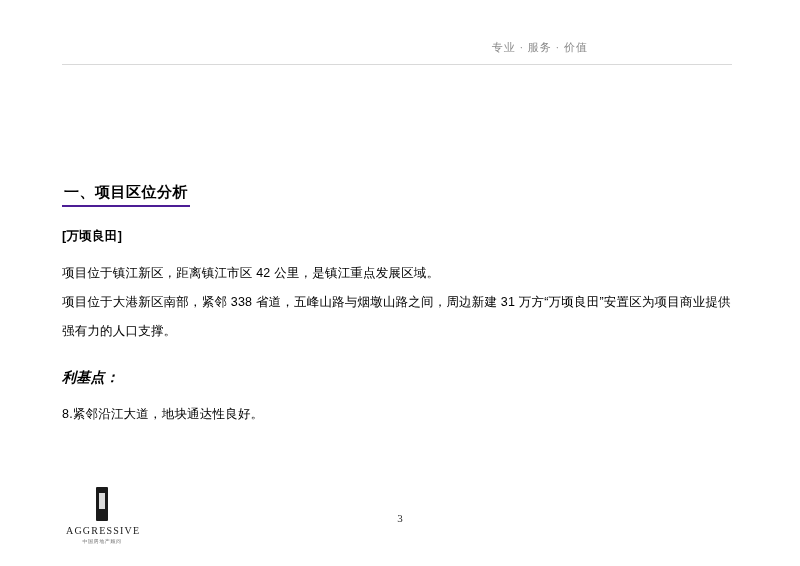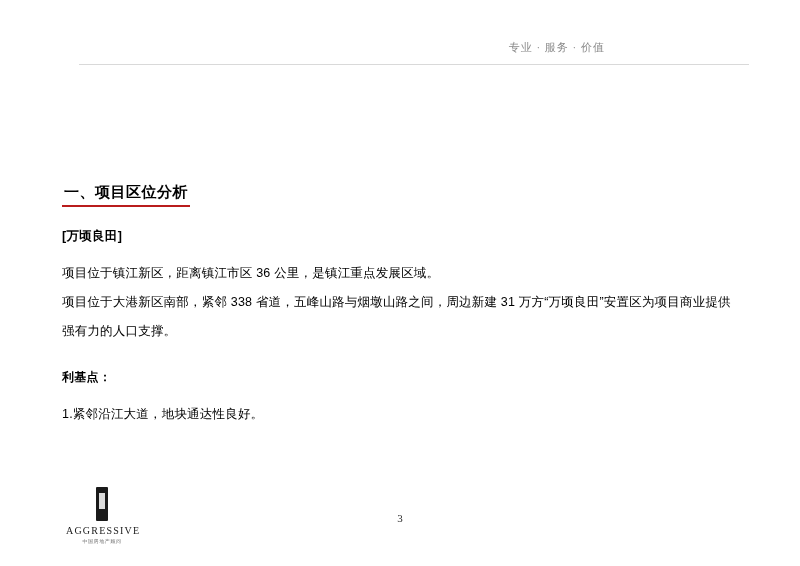--- a/index.html
+++ b/index.html
@@ -21,21 +21,21 @@
     left: 0;
     top: 0;
     width: 800px;
     height: 566px;
     background: #ffffff;
   }
 
   
   .header {
     position: absolute;
-    left: 17px;
+    left: 0;
     top: 0;
     width: 656px;
     height: 72px;
   }
   .header-tagline {
     position: absolute;
     right: 68px;
     top: 40px;
     font-family: "Liberation Serif", serif;
     font-size: 11px;
@@ -61,21 +61,21 @@
   }
 
   .section-heading {
     display: inline-block;
     font-family: "Liberation Sans", sans-serif;
     font-weight: bold;
     font-size: 15px;
     line-height: 20px;
     color: #000000;
     padding: 0 2px 3px 2px;
-    border-bottom: 2px solid #b91c1c;
+    border-bottom: 2px solid #4c1d95;
     margin: 0 0 20px 0;
     letter-spacing: 0.5px;
   }
 
   .sub-heading {
     font-family: "Liberation Sans", sans-serif;
     font-weight: bold;
     font-size: 12.5px;
     line-height: 18px;
     margin: 0 0 14px 0;
@@ -87,24 +87,25 @@
     font-size: 12.5px;
     line-height: 29px;
     margin: 0;
     letter-spacing: 0.2px;
     color: #000000;
   }
 
   .benefit-heading {
     font-family: "Liberation Sans", sans-serif;
     font-weight: bold;
-    font-size: 12px;
+    font-size: 14px;
     line-height: 18px;
     margin: 22px 0 14px 0;
     letter-spacing: 0.3px;
+    font-style: italic;
   }
 
   .benefit-item {
     font-family: "Liberation Sans", sans-serif;
     font-size: 12.5px;
     line-height: 29px;
     margin: 0;
     letter-spacing: 0.2px;
   }
 
@@ -174,29 +175,29 @@
     <div class="header-tagline">专业 · 服务 · 价值</div>
     <div class="header-rule"></div>
   </div>
 
   <div class="content">
 
     <div class="section-heading">一、项目区位分析</div>
 
     <div class="sub-heading">[万顷良田]</div>
 
-    <p class="para">项目位于镇江新区，距离镇江市区 36 公里，是镇江重点发展区域。</p>
+    <p class="para">项目位于镇江新区，距离镇江市区 42 公里，是镇江重点发展区域。</p>
 
     <p class="para">项目位于大港新区南部，紧邻 338 省道，五峰山路与烟墩山路之间，周边新建 31 万方“万顷良田”安置区为项目商业提供强有力的人口支撑。</p>
 
 
     <div class="benefit-heading">利基点：</div>
 
 
-    <p class="benefit-item">1.紧邻沿江大道，地块通达性良好。</p>
+    <p class="benefit-item">8.紧邻沿江大道，地块通达性良好。</p>
 
   </div>
 
   <div class="footer">
     <div class="logo">
       <div class="logo-mark"></div>
       <div class="logo-name">AGGRESSIVE</div>
       <div class="logo-sub">中国房地产顾问</div>
     </div>
     <div class="page-number">3</div>

